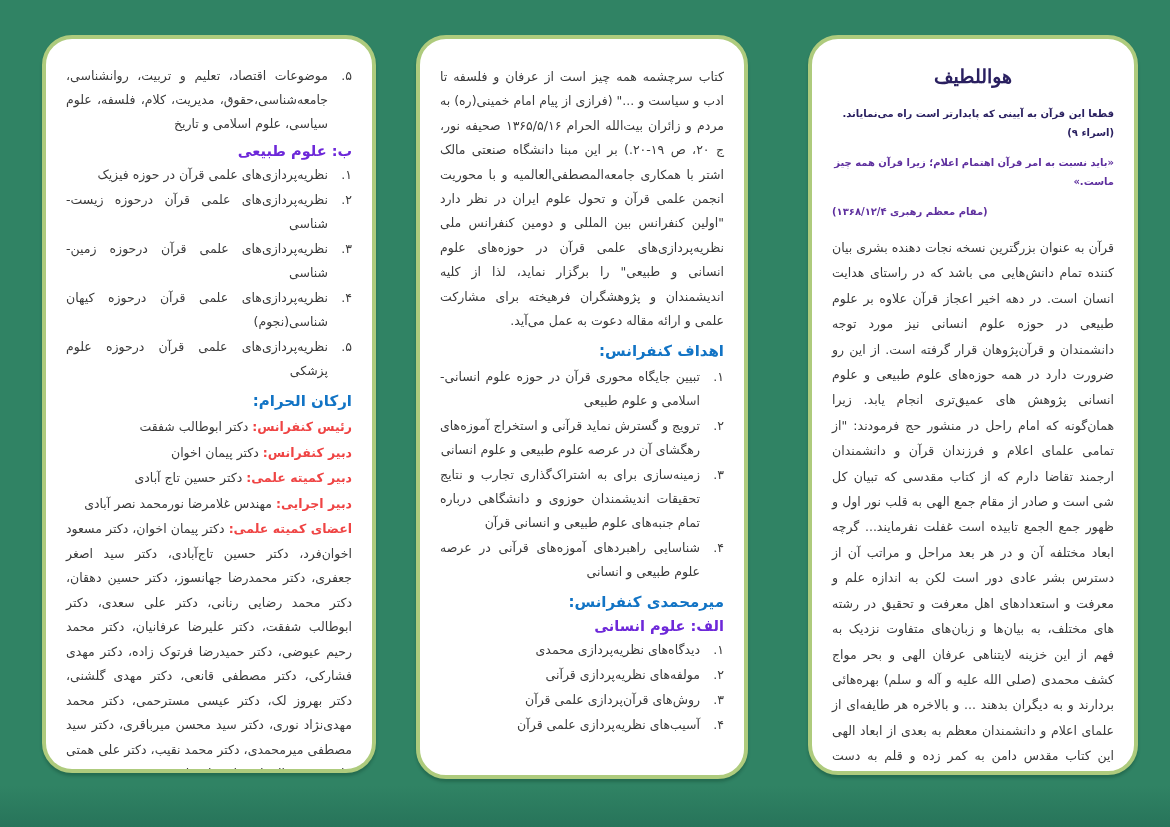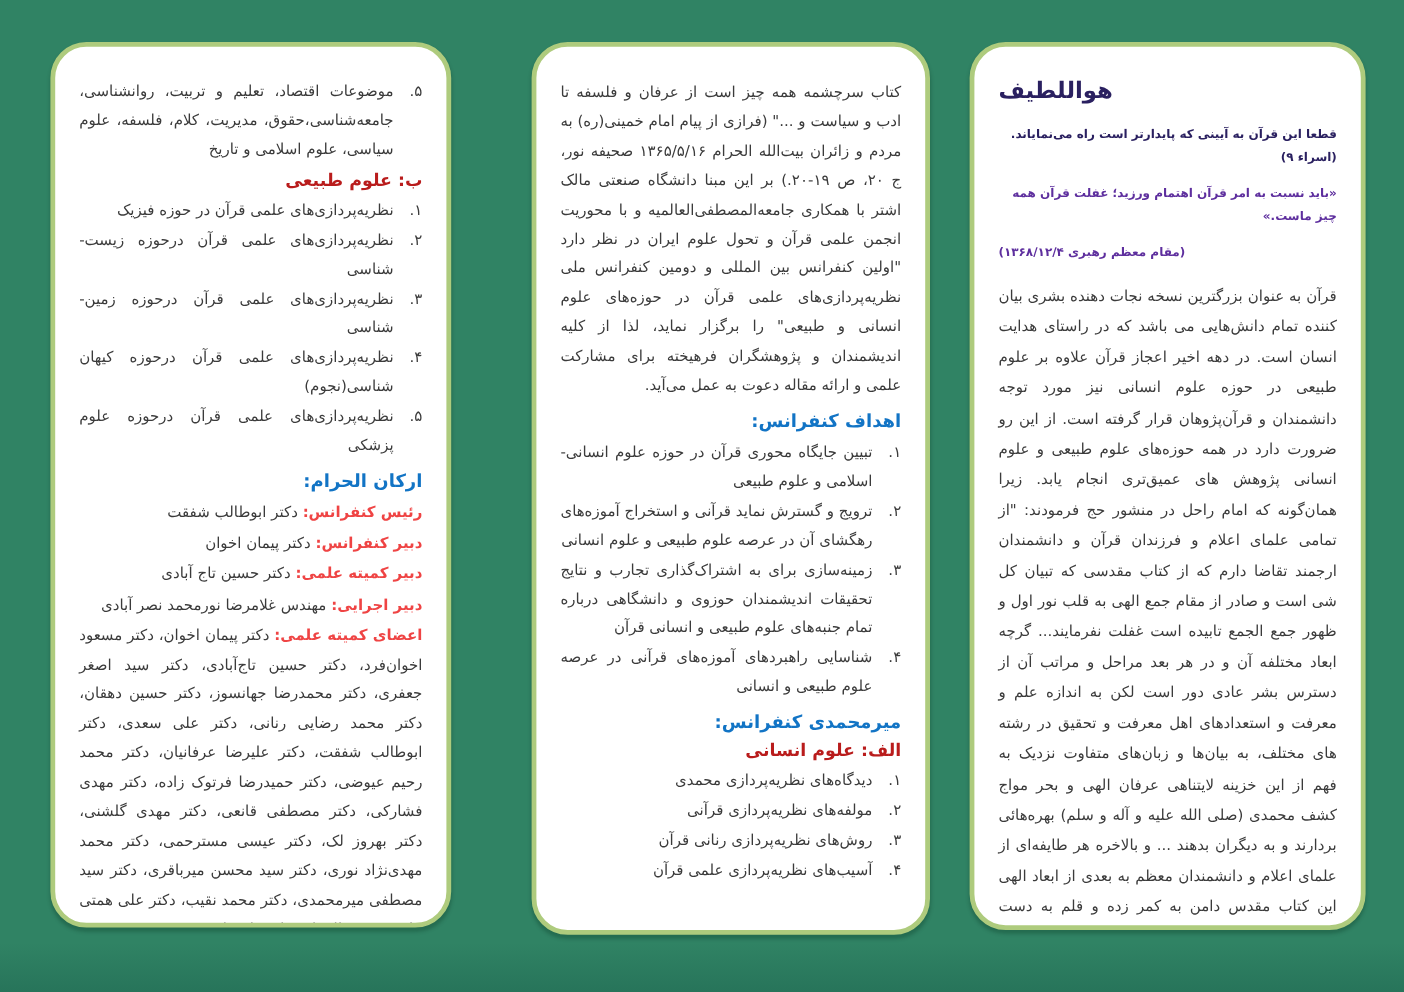--- a/index.html
+++ b/index.html
@@ -15,41 +15,42 @@
     border:4px solid #aecb7d;
     border-radius:30px;
     box-sizing:border-box;
     padding:24px 20px;
     direction:rtl;
     overflow:hidden;
     color:#3b3b3b;
     box-shadow:0 3px 3px rgba(0,40,25,.25);
   }
   #panel-left{left:42px;width:334px;height:738px;}
-  #panel-middle{left:443px;width:332px;height:744px;}
+  #panel-middle{left:416px;width:332px;height:744px;}
   #panel-right{left:808px;width:330px;height:740px;}
 
   
   .p-title{
-    text-align:left;font-weight:bold;font-size:19px;color:#2a2060;
+    text-align:center;font-weight:bold;font-size:19px;color:#2a2060;
     margin:2px 0 16px 0;
+    font-family:Liberation Serif, serif;
   }
   .quote{font-weight:bold;font-size:10px;line-height:19px;margin:11px 0;}
   .quote.verse{color:#2a2060;text-align:right;}
   .quote.leader{color:#5e2f9e;text-align:right;}
   .quote.attrib{color:#5e2f9e;text-align:left;}
   .body-text{
     font-size:12.5px;line-height:25.4px;
     text-align:justify;text-align-last:justify;
     margin-top:14px;
   }
 
   
   .blue-h{color:#1274c5;font-weight:bold;font-size:15px;margin:9px 0 5px 0;}
-  .blue-sub{color:#b91c1c;font-weight:bold;font-size:14.5px;margin:7px 0 4px 0;}
+  .blue-sub{color:#6d28d9;font-weight:bold;font-size:14.5px;margin:7px 0 4px 0;}
   .intro-text{font-size:12.5px;line-height:24.4px;text-align:justify;margin:2px 0 4px 0;}
   .num-item{display:flex;font-size:12.5px;line-height:24px;margin:1px 0;}
   .num-item .num{flex:0 0 24px;text-align:right;}
   .num-item .txt{flex:1;text-align:justify;}
   .role-line{font-size:12.5px;line-height:24.5px;margin:1px 0;text-align:justify;}
   .role-label{color:#ef4444;font-weight:bold;}
   .members-par{font-size:12.5px;line-height:24.5px;text-align:justify;margin:1px 0;}
 </style>
 </head>
 <body>
@@ -136,27 +137,27 @@
   <div class="num-item">
     <span class="num">۱.</span>
     <span class="txt">دیدگاه‌های نظریه‌پردازی محمدی</span>
   </div>
   <div class="num-item">
     <span class="num">۲.</span>
     <span class="txt">مولفه‌های نظریه‌پردازی قرآنی</span>
   </div>
   <div class="num-item">
     <span class="num">۳.</span>
-    <span class="txt">روش‌های نظریه‌پردازی رنانی قرآن</span>
+    <span class="txt">روش‌های قرآن‌پردازی علمی قرآن</span>
   </div>
   <div class="num-item">
     <span class="num">۴.</span>
     <span class="txt">آسیب‌های نظریه‌پردازی علمی قرآن</span>
   </div>
 </section>
 
 <section class="panel" id="panel-right">
   <h1 class="p-title">هواللطیف</h1>
   <p class="quote verse">قطعا این قرآن به آیینی که پایدارتر است راه می‌نمایاند. (اسراء ۹)</p>
-  <p class="quote leader">«باید نسبت به امر قرآن اهتمام ورزید؛ غفلت قرآن همه چیز ماست.»</p>
+  <p class="quote leader">«باید نسبت به امر قرآن اهتمام اعلام؛ زیرا قرآن همه چیز ماست.»</p>
   <p class="quote attrib">(مقام معظم رهبری ۱۳۶۸/۱۲/۴)</p>
   <div class="body-text">قرآن به عنوان بزرگترین نسخه نجات دهنده بشری بیان کننده تمام دانش‌هایی می باشد که در راستای هدایت انسان است. در دهه اخیر اعجاز قرآن علاوه بر علوم طبیعی در حوزه علوم انسانی نیز مورد توجه دانشمندان و قرآن‌پژوهان قرار گرفته است. از این رو ضرورت دارد در همه حوزه‌های علوم طبیعی و علوم انسانی پژوهش های عمیق‌تری انجام یابد. زیرا همان‌گونه که امام راحل در منشور حج فرمودند: "از تمامی علمای اعلام و فرزندان قرآن و دانشمندان ارجمند تقاضا دارم که از کتاب مقدسی که تبیان کل شی است و صادر از مقام جمع الهی به قلب نور اول و ظهور جمع الجمع تابیده است غفلت نفرمایند... گرچه ابعاد مختلفه آن و در هر بعد مراحل و مراتب آن از دسترس بشر عادی دور است لکن به اندازه علم و معرفت و استعدادهای اهل معرفت و تحقیق در رشته های مختلف، به بیان‌ها و زبان‌های متفاوت نزدیک به فهم از این خزینه لایتناهی عرفان الهی و بحر مواج کشف محمدی (صلی الله علیه و آله و سلم) بهره‌هائی بردارند و به دیگران بدهند ... و بالاخره هر طایفه‌ای از علمای اعلام و دانشمندان معظم به بعدی از ابعاد الهی این کتاب مقدس دامن به کمر زده و قلم به دست گرفته و آرزوی عاشقان قرآن را برآورند و در ابعاد سیاسی، اجتماعی، اقتصادی، نظامی، فرهنگی و جنگ و صلح قرآن وقت صرف فرمایند تا معلوم شود این</div>
 </section>
 
 </body></html>

